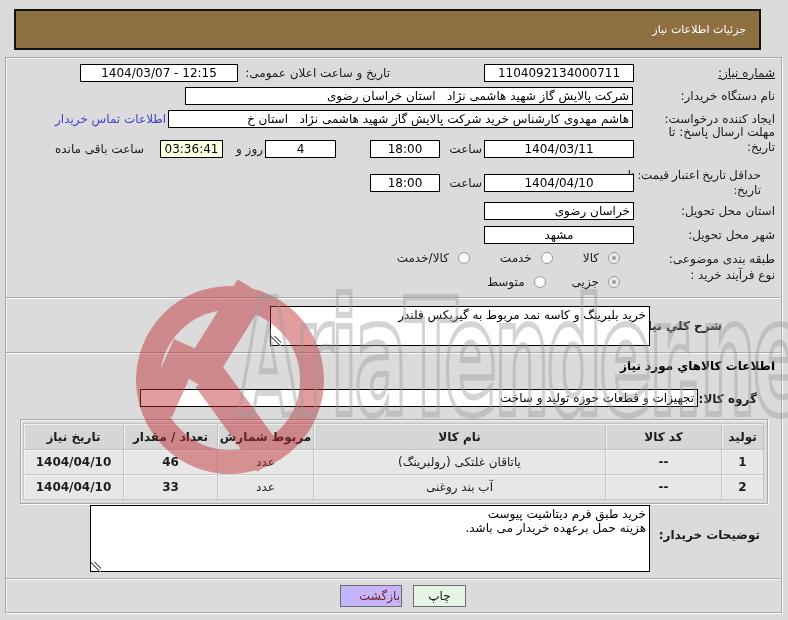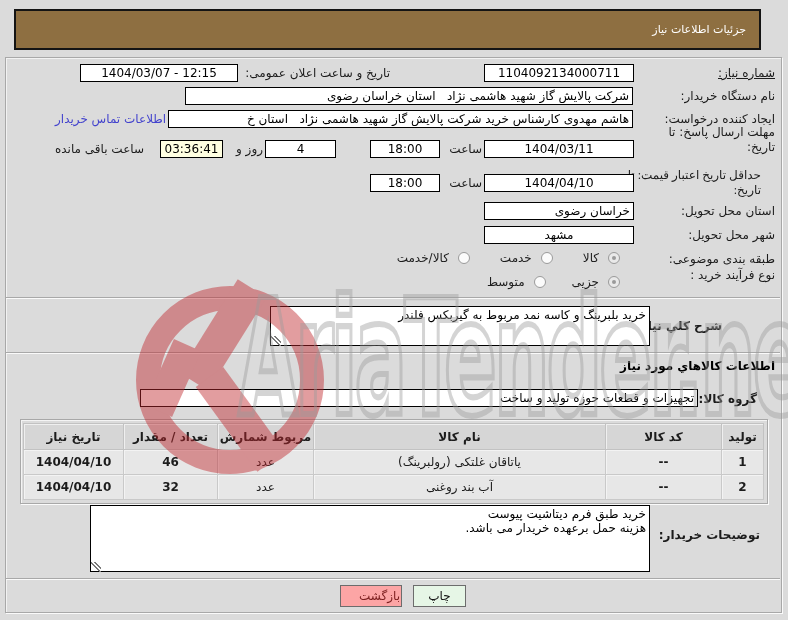--- a/index.html
+++ b/index.html
@@ -77,21 +77,21 @@
   }
   table.goods td {
     background:#e7e7e7; font-size:12px; height:25px; text-align:center;
     border:1px solid #c9c9c9; box-shadow:inset 1px 1px 0 #f3f3f3;
   }
   table.goods td.b { font-weight:bold; }
   
   .btn { position:absolute; height:22px; font-family:"DejaVu Sans",sans-serif;
     font-size:12px; display:flex; align-items:center; justify-content:center;
     cursor:pointer; }
-  .btn-back { left:340px; top:585px; width:62px; background:#fca5a5;
+  .btn-back { left:340px; top:585px; width:62px; background:#c4b5fd;
     border:1px solid #6c6c6c; color:#7c1f1f;padding-left:23px; }
   .btn-print { left:413px; top:585px; width:53px; background:#e6f6e6;
     border:1px solid #6c6c6c; color:#111; }
   
   .watermark { left:0; top:272px; width:788px; height:215px; pointer-events:none;
     direction:ltr; z-index:40; position:absolute; }
   .wm-text {
     position:absolute; left:238px; top:-6px; white-space:nowrap;
     font-size:78px; font-weight:bold; letter-spacing:-3px;
     color:transparent; -webkit-text-stroke:3px #9b9b9b;
@@ -208,21 +208,21 @@
         <td>یاتاقان غلتکی (رولبرینگ)</td>
         <td>عدد</td>
         <td class="b ltr">46</td>
         <td class="b ltr">1404/04/10</td>
       </tr>
       <tr>
         <td class="b">2</td>
         <td class="b">--</td>
         <td>آب بند روغنی</td>
         <td>عدد</td>
-        <td class="b ltr">32</td>
+        <td class="b ltr">33</td>
         <td class="b ltr">1404/04/10</td>
       </tr>
     </tbody>
   </table>
 </div>
 
 <label class="row-label bold" style="right:28px; top:528px;">توضیحات خریدار:</label>
 <textarea class="box" style="left: 90px; top: 505px; width: 560px; height: 67px;" readonly="">خرید طبق فرم دیتاشیت پیوست
 هزینه حمل برعهده خریدار می باشد.</textarea>
 <div class="grip" style="left:91px; top:562px;"></div>

